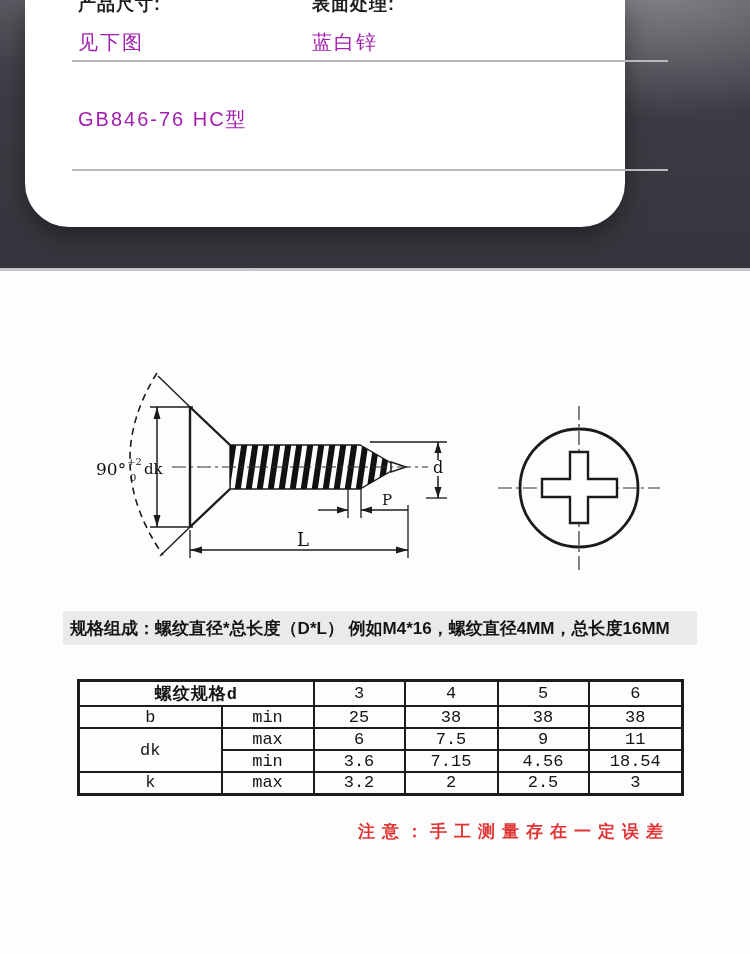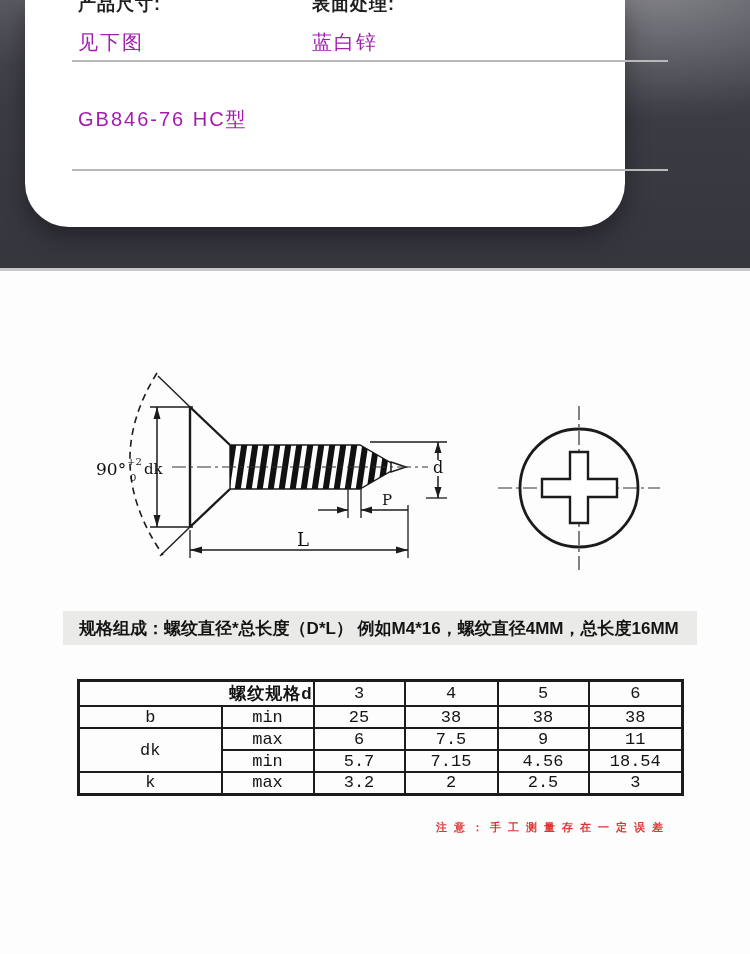--- a/index.html
+++ b/index.html
@@ -37,39 +37,39 @@
   .divider {
     position:absolute; left:47px; width:596px; height:2px; background:#b9b9b9;
   }
   .div1 { top:60px; }
   .div2 { top:169px; }
   
   .drawing { position:absolute; left:60px; top:358px; }
   
   .spec-bar {
     position:absolute; left:63px; top:611px; width:634px; height:34px;
-    background:#eaeae8; display:flex; align-items:center; padding-left:16px;
+    background:#eaeae8; display:flex; align-items:center; padding-left:7px;
     font-size:17px; font-weight:bold; color:#141414; white-space:nowrap;
   }
   
   table.spec {
     position:absolute; left:77px; top:679px; width:604px;
     border-collapse:collapse; table-layout:fixed;
     border:3px solid #1c1c1c;
   }
   table.spec td {
     border:2px solid #1c1c1c; height:22px; text-align:center; vertical-align:middle;
     font-family:"Liberation Mono","DejaVu Sans Mono",monospace;
     font-size:17px; color:#141414; padding:0;
   }
-  table.spec td.cn { font-family:Liberation Sans, sans-serif; font-weight:bold; letter-spacing:1px;text-align:right; }
+  table.spec td.cn { font-family:Liberation Mono, monospace; font-weight:bold; letter-spacing:1px; }
   
   .note {
     position:absolute; top:820px; right:80px;
-    font-size:11px; font-weight:bold; color:#e13535; letter-spacing:7px; white-space:nowrap;
+    font-size:17px; font-weight:bold; color:#e13535; letter-spacing:7px; white-space:nowrap;
   }
 </style>
 </head>
 <body>
 
 <div class="page">
 
   <div class="dark-frame"></div>
   <div class="frame-edge"></div>
 
@@ -197,21 +197,21 @@
     <tr>
       <td rowspan="2">dk</td>
       <td>max</td>
       <td>6</td>
       <td>7.5</td>
       <td>9</td>
       <td>11</td>
     </tr>
     <tr>
       <td>min</td>
-      <td>5.7</td>
+      <td>3.6</td>
       <td>7.15</td>
       <td>4.56</td>
       <td>18.54</td>
     </tr>
     <tr>
       <td>k</td>
       <td>max</td>
       <td>3.2</td>
       <td>2</td>
       <td>2.5</td>

